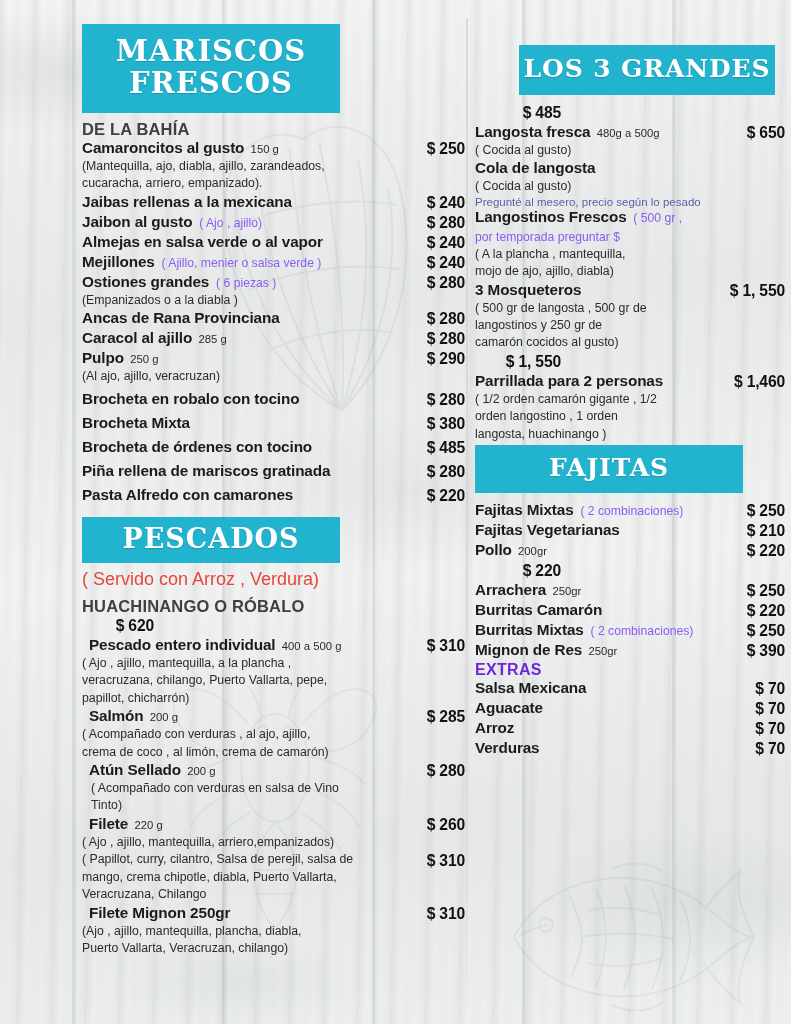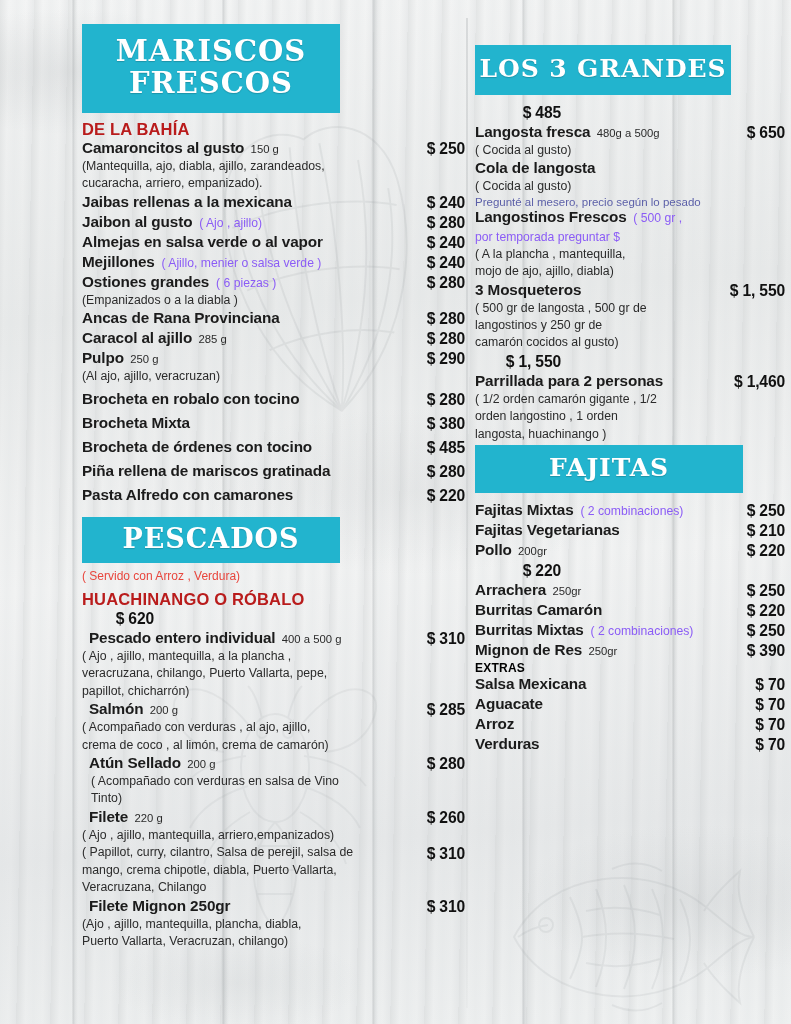--- a/index.html
+++ b/index.html
@@ -72,45 +72,45 @@
     color: #ffffff;
     font-family: "DejaVu Serif", serif;
     font-weight: bold;
     text-align: center;
     letter-spacing: .035em;
     text-shadow: 0 1px 1px rgba(0,0,0,.18);
     line-height: 1.12;
   }
   #banner-mariscos { width: 258px; padding: 11px 0 13px; font-size: 29px; }
   #banner-pescados { width: 258px; padding: 7px 0 9px;  font-size: 27px; margin-top: 11px; }
-  #banner-grandes  { width: 256px; padding: 10px 0 12px; font-size: 25px; }
+  #banner-grandes  { width: 256px; padding: 10px 0 12px; font-size: 25px; margin-left: 44px; }
   #banner-fajitas  { width: 268px; padding: 9px 0 11px;  font-size: 25px; margin-top: 2px; }
 
   
   .subhead {
-    color: #b91c1c;
+    color: #404040;
     font-weight: bold;
     font-size: 16.5px;
     letter-spacing: .01em;
     margin-top: 7px;
   }
   .note-red {
     color: #e8453c;
-    font-size: 12px;
+    font-size: 18px;
     margin-top: 6px;
   }
   .note-blue {
     color: #5b5fa8;
     font-size: 11.5px;
     white-space: nowrap;
   }
   #extras-head {
-    color: #000000;
+    color: #6d28d9;
     font-weight: bold;
-    font-size: 12px;
+    font-size: 16px;
     letter-spacing: .02em;
   }
 
   
   .row {
     display: flex;
     align-items: flex-start;
     justify-content: space-between;
   }
   .row-text { flex: 1 1 auto; min-width: 0; }

